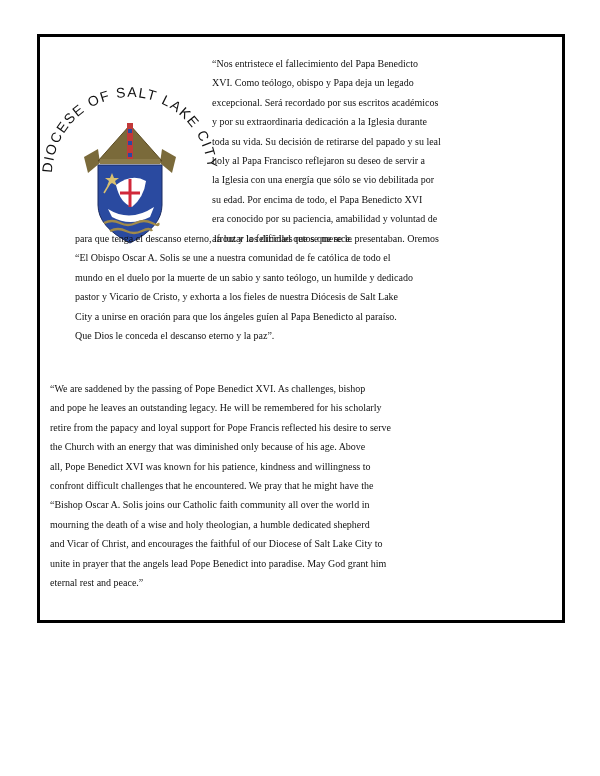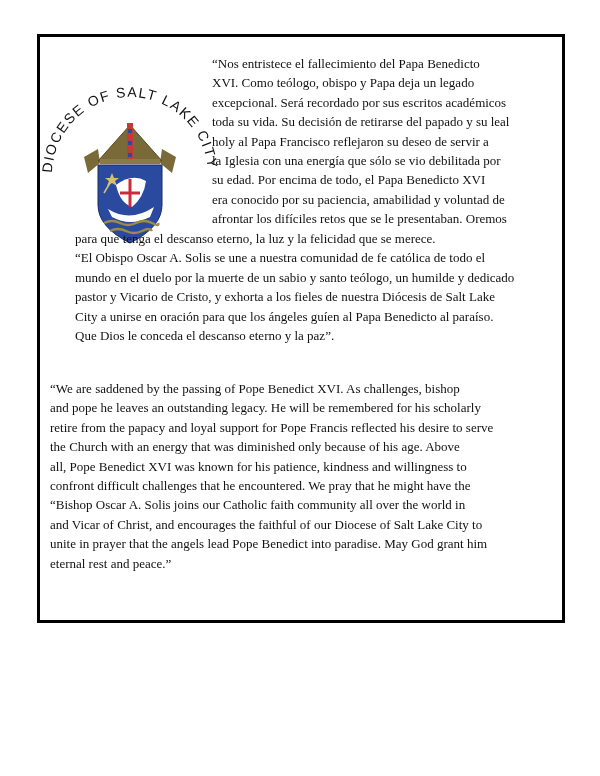--- a/index.html
+++ b/index.html
@@ -3,21 +3,21 @@
 <meta charset="utf-8">
 <style>
   html, body { margin: 0; padding: 0; background: #ffffff; }
   body { width: 600px; height: 776px; position: relative; overflow: hidden; }
   .frame {
     position: absolute; left: 37px; top: 34px; width: 522px; height: 583px;
     border: 3px solid #000000; background: #ffffff;
   }
   .logo { position: absolute; left: 0px; top: 20px; width: 180px; height: 190px; }
   .txt {
-    font-family: "Liberation Serif", serif; font-size: 13px; color: #111111;
+    font-family: "Liberation Serif", serif; font-size: 10px; color: #111111;
     line-height: 19.4px; white-space: nowrap; position: absolute;
   }
   .es-right { left: 172px; top: 17px; }
   .es-full { left: 10px; top: 192px; margin-left: 25px; }
   .en { left: 10px; top: 342px; }
   .line { display: block; }
 </style>
 </head>
 <body>
 
@@ -53,20 +53,21 @@
     <path d="M 68 152 Q 90 166 114 150 L 110 160 Q 90 170 72 160 Z" fill="#ffffff"></path>
 
     <path d="M 64 166 Q 72 162 80 166 T 96 166 T 112 166 T 118 166" stroke="#a08a4a" stroke-width="2.5" fill="none"></path>
     <path d="M 70 174 Q 78 170 86 174 T 102 174 T 112 174" stroke="#a08a4a" stroke-width="2.5" fill="none"></path>
   </svg>
 
   <div class="txt es-right">
     <span class="line">“Nos entristece el fallecimiento del Papa Benedicto</span>
     <span class="line">XVI. Como teólogo, obispo y Papa deja un legado</span>
     <span class="line">excepcional. Será recordado por sus escritos académicos</span>
+    <span class="line">y por su extraordinaria dedicación a la Iglesia durante</span>
     <span class="line">toda su vida. Su decisión de retirarse del papado y su leal</span>
     <span class="line">holy al Papa Francisco reflejaron su deseo de servir a</span>
     <span class="line">la Iglesia con una energía que sólo se vio debilitada por</span>
     <span class="line">su edad.  Por encima de todo, el Papa Benedicto XVI</span>
     <span class="line">era conocido por su paciencia, amabilidad y voluntad de</span>
     <span class="line">afrontar los difíciles retos que se le presentaban. Oremos</span>
   </div>
 
   <div class="txt es-full">
     <span class="line">para que tenga el descanso eterno, la luz y la felicidad que se merece.</span>
@@ -78,18 +79,19 @@
   </div>
 
   <div class="txt en">
     <span class="line">“We are saddened by the passing of Pope Benedict XVI. As challenges, bishop</span>
     <span class="line">and pope he leaves an outstanding legacy. He will be remembered for his scholarly</span>
     <span class="line">retire from the papacy and loyal support for Pope Francis reflected his desire to serve</span>
     <span class="line">the Church with an energy that was diminished only because of his age.  Above</span>
     <span class="line">all, Pope Benedict XVI was known for his patience, kindness and willingness to</span>
     <span class="line">confront difficult challenges that he encountered. We pray that he might have the</span>
     <span class="line">“Bishop Oscar A. Solis joins our Catholic faith community all over the world in</span>
+    <span class="line">mourning the death of a wise and holy theologian, a humble dedicated shepherd</span>
     <span class="line">and Vicar of Christ, and encourages the faithful of our Diocese of Salt Lake City to</span>
     <span class="line">unite in prayer that the angels lead Pope Benedict into paradise. May God grant him</span>
     <span class="line">eternal rest and peace.”</span>
   </div>
 
 </div>
 
 </body></html>

